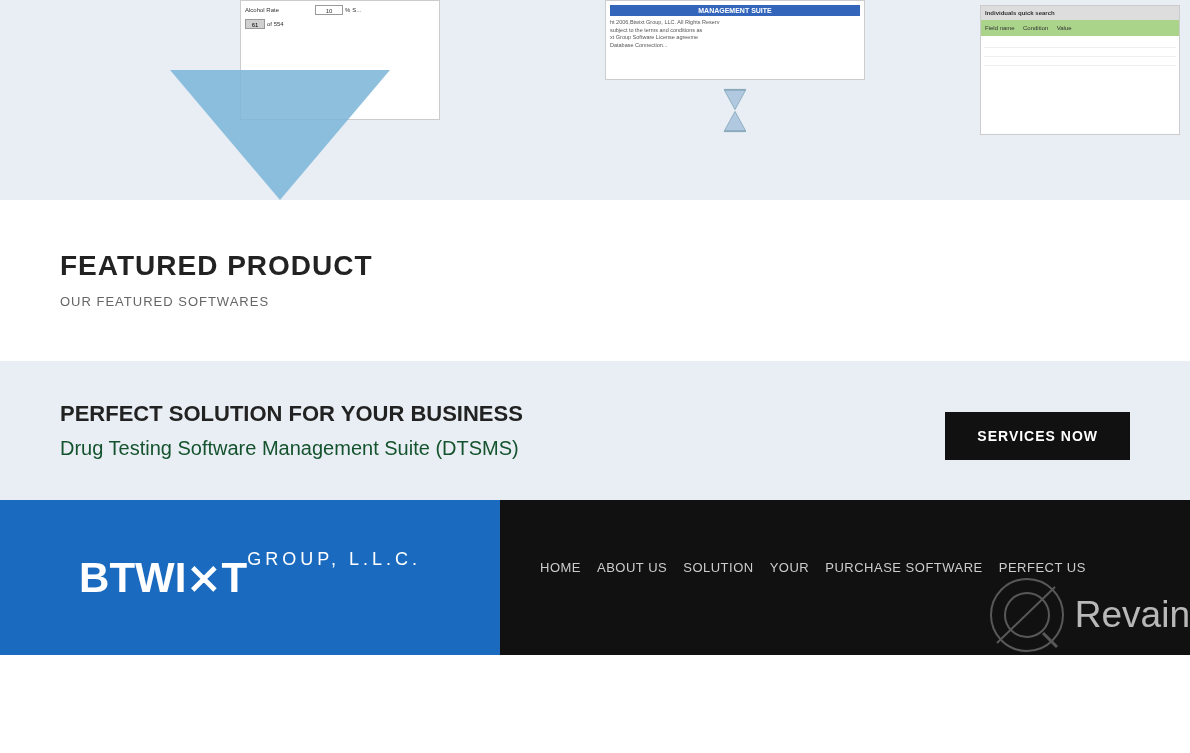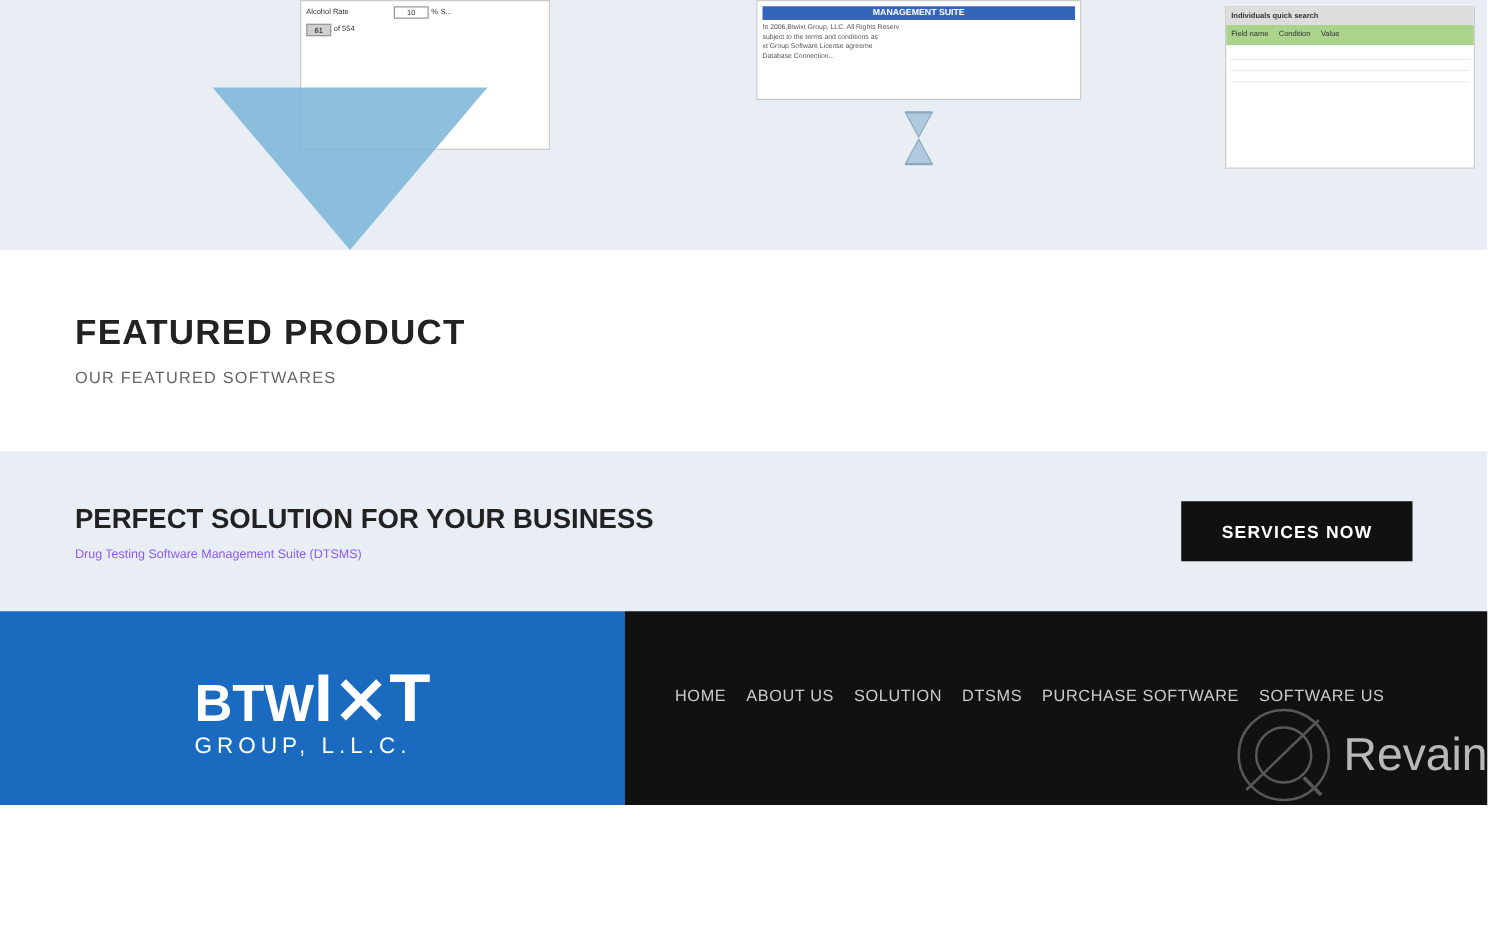--- a/index.html
+++ b/index.html
@@ -254,22 +254,22 @@
     .cta-left {}
 
     .cta-headline {
       font-size: 22px;
       font-weight: bold;
       color: #222;
       margin-bottom: 10px;
     }
 
     .cta-subtext {
-      font-size: 10px;
-      color: #8b5cf6;
+      font-size: 20px;
+      color: #14532d;
     }
 
     .cta-button {
       background: #111;
       color: #fff;
       border: none;
       padding: 16px 32px;
       font-size: 14px;
       font-weight: bold;
       letter-spacing: 1px;
@@ -288,21 +288,21 @@
       width: 500px;
       min-height: 155px;
       display: flex;
       align-items: center;
       justify-content: center;
       padding: 20px 40px;
     }
 
     .footer-logo {
       display: flex;
-      flex-direction: column;
+      flex-direction: row;
       align-items: flex-start;
     }
 
     .footer-logo-sub {
       font-size: 18px;
       color: #fff;
       letter-spacing: 4px;
       margin-top: -4px;
     }
 
@@ -436,37 +436,37 @@
   </div>
   <button class="cta-button">SERVICES NOW</button>
 </div>
 
 <div class="footer">
 
   <div class="footer-left">
     <div class="footer-logo">
       <div style="display:flex; align-items:baseline;">
         <span class="logo-btw">BTW</span>
-        <span style="font-size:54px; font-weight:900; color:#fff; font-family: Arial Black, sans-serif; position:relative;">
+        <span style="font-size:42px; font-weight:900; color:#fff; font-family: Arial Black, sans-serif; position:relative;">
           
           I⨯T
         </span>
       </div>
       <span class="footer-logo-sub">GROUP, L.L.C.</span>
     </div>
   </div>
 
   <div class="footer-right">
     <nav class="footer-nav">
       <a class="footer-nav-item">HOME</a>
       <a class="footer-nav-item">ABOUT US</a>
       <a class="footer-nav-item">SOLUTION</a>
-      <a class="footer-nav-item">DTSMS</a>
+      <a class="footer-nav-item">YOUR</a>
       <a class="footer-nav-item">PURCHASE SOFTWARE</a>
-      <a class="footer-nav-item">SOFTWARE US</a>
+      <a class="footer-nav-item">PERFECT US</a>
     </nav>
 
     <div class="revain-overlay">
       <div style="position:relative; width:80px; height:80px; margin-right:8px;">
         <svg width="80" height="80" viewBox="0 0 80 80">
           <circle cx="40" cy="40" r="36" fill="none" stroke="#777" stroke-width="2"></circle>
           <circle cx="40" cy="40" r="22" fill="none" stroke="#777" stroke-width="2"></circle>
 
           <line x1="56" y1="58" x2="70" y2="72" stroke="#777" stroke-width="3"></line>
 

